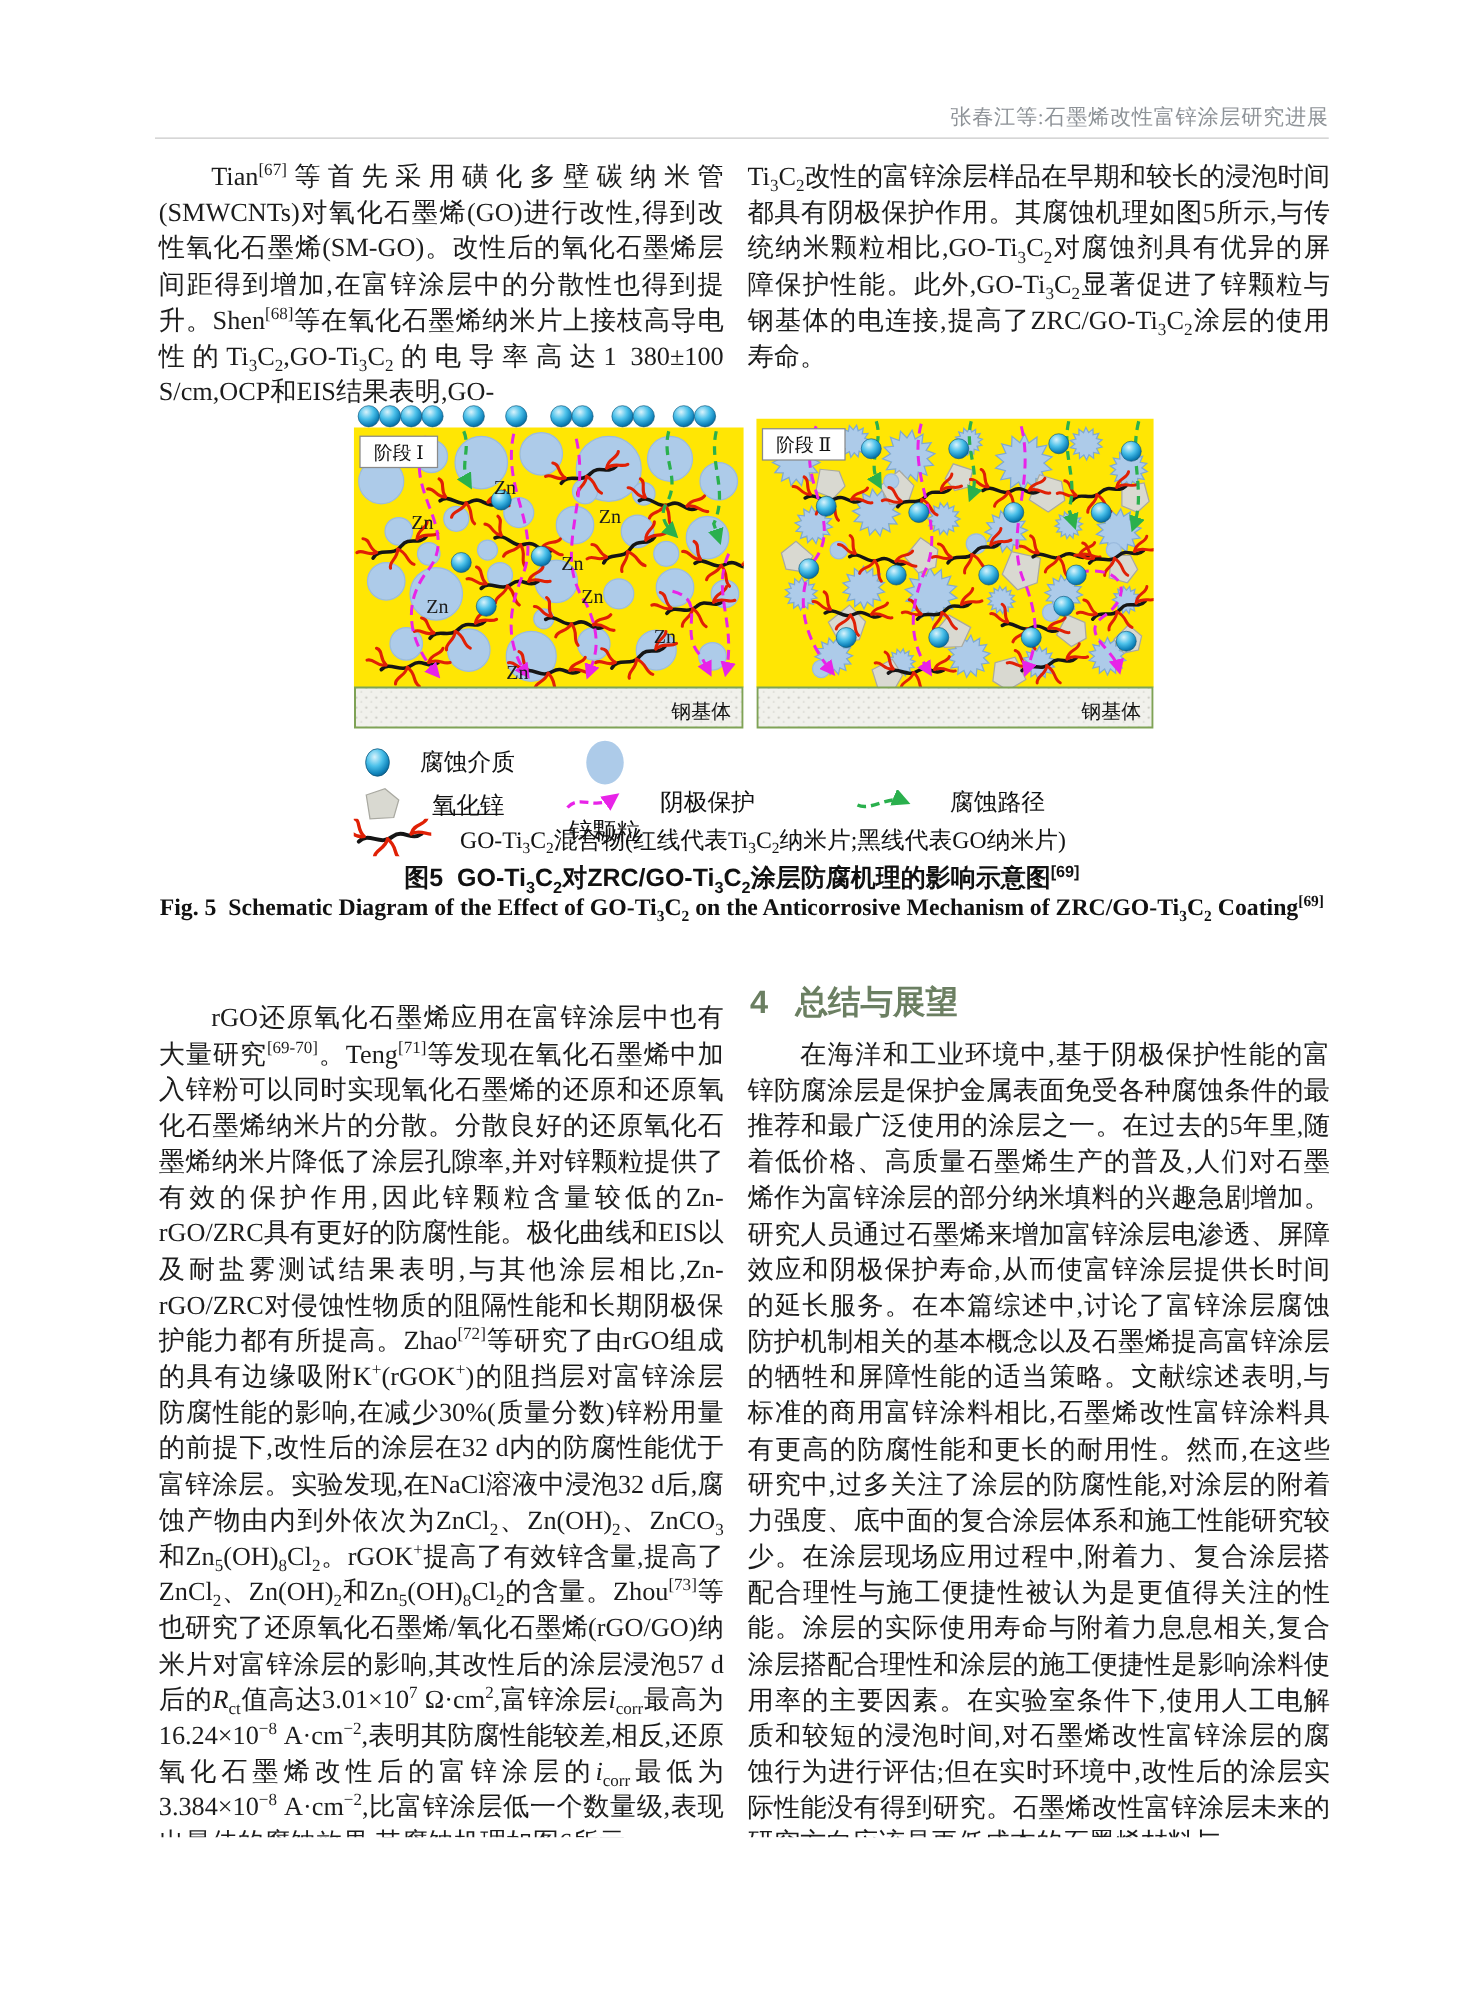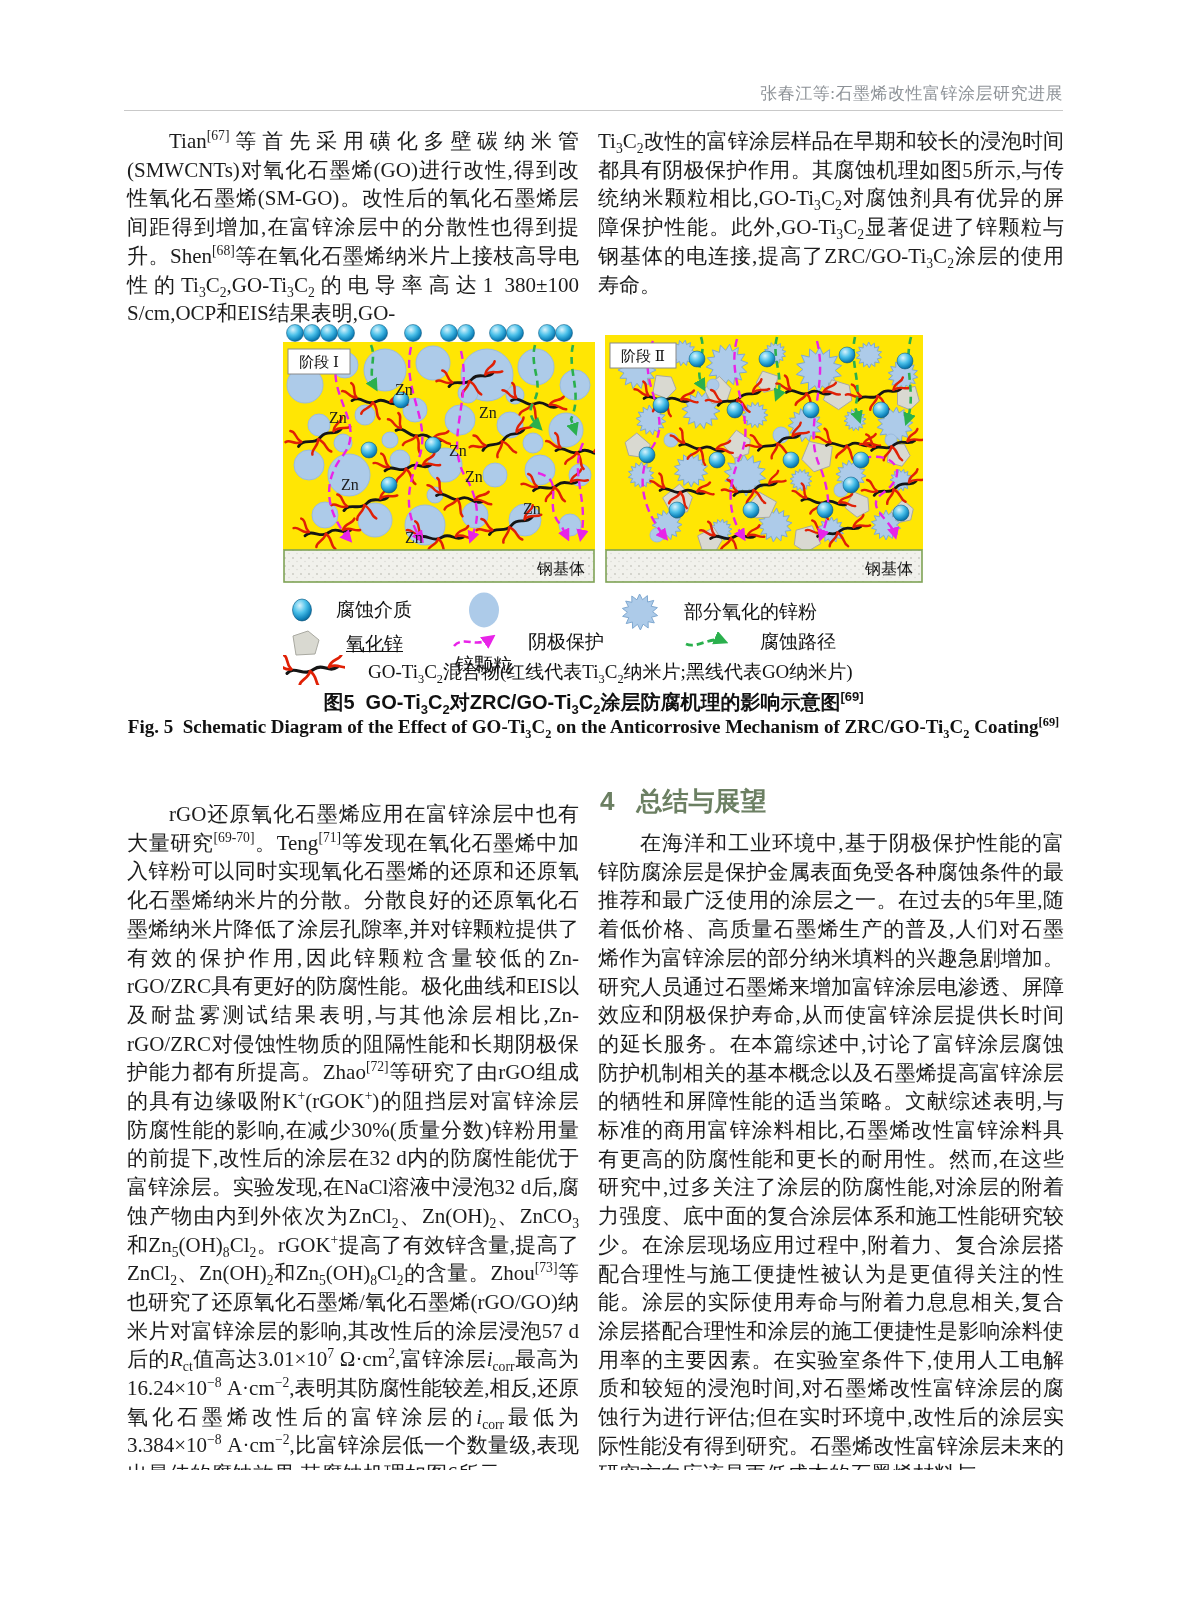--- a/index.html
+++ b/index.html
@@ -555,28 +555,20 @@
       <span>腐蚀介质</span>
     </div>
 
     <div class="legend-item" style="left:172px;top:268px;flex-direction:column;">
       <svg width="34" height="38">
         <ellipse cx="17" cy="19" rx="15" ry="17.5" fill="#adcbe9"></ellipse>
       </svg>
       <span>锌颗粒</span>
     </div>
 
-    <div class="legend-item" style="left:336px;top:268px;">
-      <svg width="42" height="42">
-        <g id="legend-burst">
-            <polygon points="38.6,24.6 32.5,26.2 35.3,31.9 29.1,30.7 29.2,37.0 24.1,33.2 21.4,39.0 18.5,33.3 13.6,37.4 13.4,31.0 7.2,32.6 9.8,26.7 3.6,25.4 8.4,21.3 3.4,17.4 9.5,15.8 6.7,10.1 12.9,11.3 12.8,5.0 17.9,8.8 20.6,3.0 23.5,8.7 28.4,4.6 28.6,11.0 34.8,9.4 32.2,15.3 38.4,16.6 33.6,20.7" fill="#adcbe9" stroke="#7fa8d0" stroke-width="1"></polygon>
-          </g>
-      </svg>
-      <span>部分氧化的锌粉</span>
-    </div>
 
     <div class="legend-item" style="left:6px;top:306px;text-decoration:underline;">
       <svg width="34" height="30">
         <polygon points="4,7 19,2 30,11 26,25 7,26" fill="#d9d9d1" stroke="#a9a9a1" stroke-width="1"></polygon>
       </svg>
       <span>氧化锌</span>
     </div>
 
     <div class="legend-item" style="left:168px;top:306px;">
       <svg width="54" height="22">

